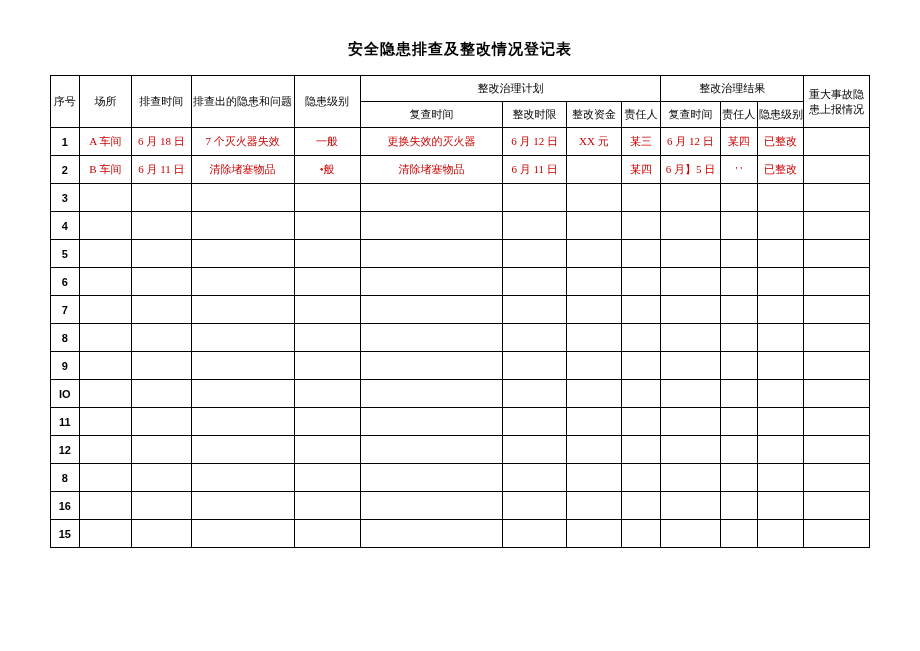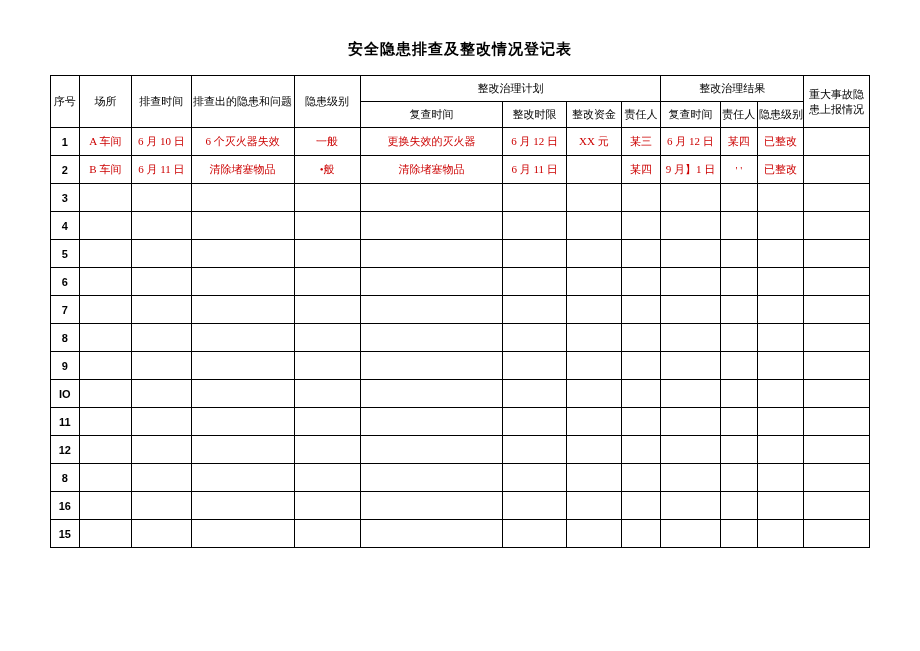--- a/index.html
+++ b/index.html
@@ -94,43 +94,43 @@
         <th>责任人</th>
         <th>复查时间</th>
         <th>责任人</th>
         <th>隐患级别</th>
       </tr>
     </thead>
     <tbody id="tbody">
         <tr class="row">
           <td class="seq">1</td>
           <td class="red">A 车间</td>
-          <td class="red">6 月 10 日</td>
-          <td class="red">6 个灭火器失效</td>
+          <td class="red">6 月 18 日</td>
+          <td class="red">7 个灭火器失效</td>
           <td class="red">一般</td>
           <td class="red">更换失效的灭火器</td>
           <td class="red">6 月 12 日</td>
           <td class="red">XX 元</td>
           <td class="red">某三</td>
           <td class="red">6 月 12 日</td>
           <td class="red">某四</td>
           <td class="red">已整改</td>
           <td class="red"></td>
         </tr>
         <tr class="row">
           <td class="seq">2</td>
           <td class="red">B 车间</td>
           <td class="red">6 月 11 日</td>
           <td class="red">清除堵塞物品</td>
           <td class="red">•般</td>
           <td class="red">清除堵塞物品</td>
           <td class="red">6 月 11 日</td>
           <td class="red"></td>
           <td class="red">某四</td>
-          <td class="red">9 月】1 日</td>
+          <td class="red">6 月】5 日</td>
           <td class="red">' '</td>
           <td class="red">已整改</td>
           <td class="red"></td>
         </tr>
         <tr class="row">
           <td class="seq">3</td>
           <td class="red"></td>
           <td class="red"></td>
           <td class="red"></td>
           <td class="red"></td>

